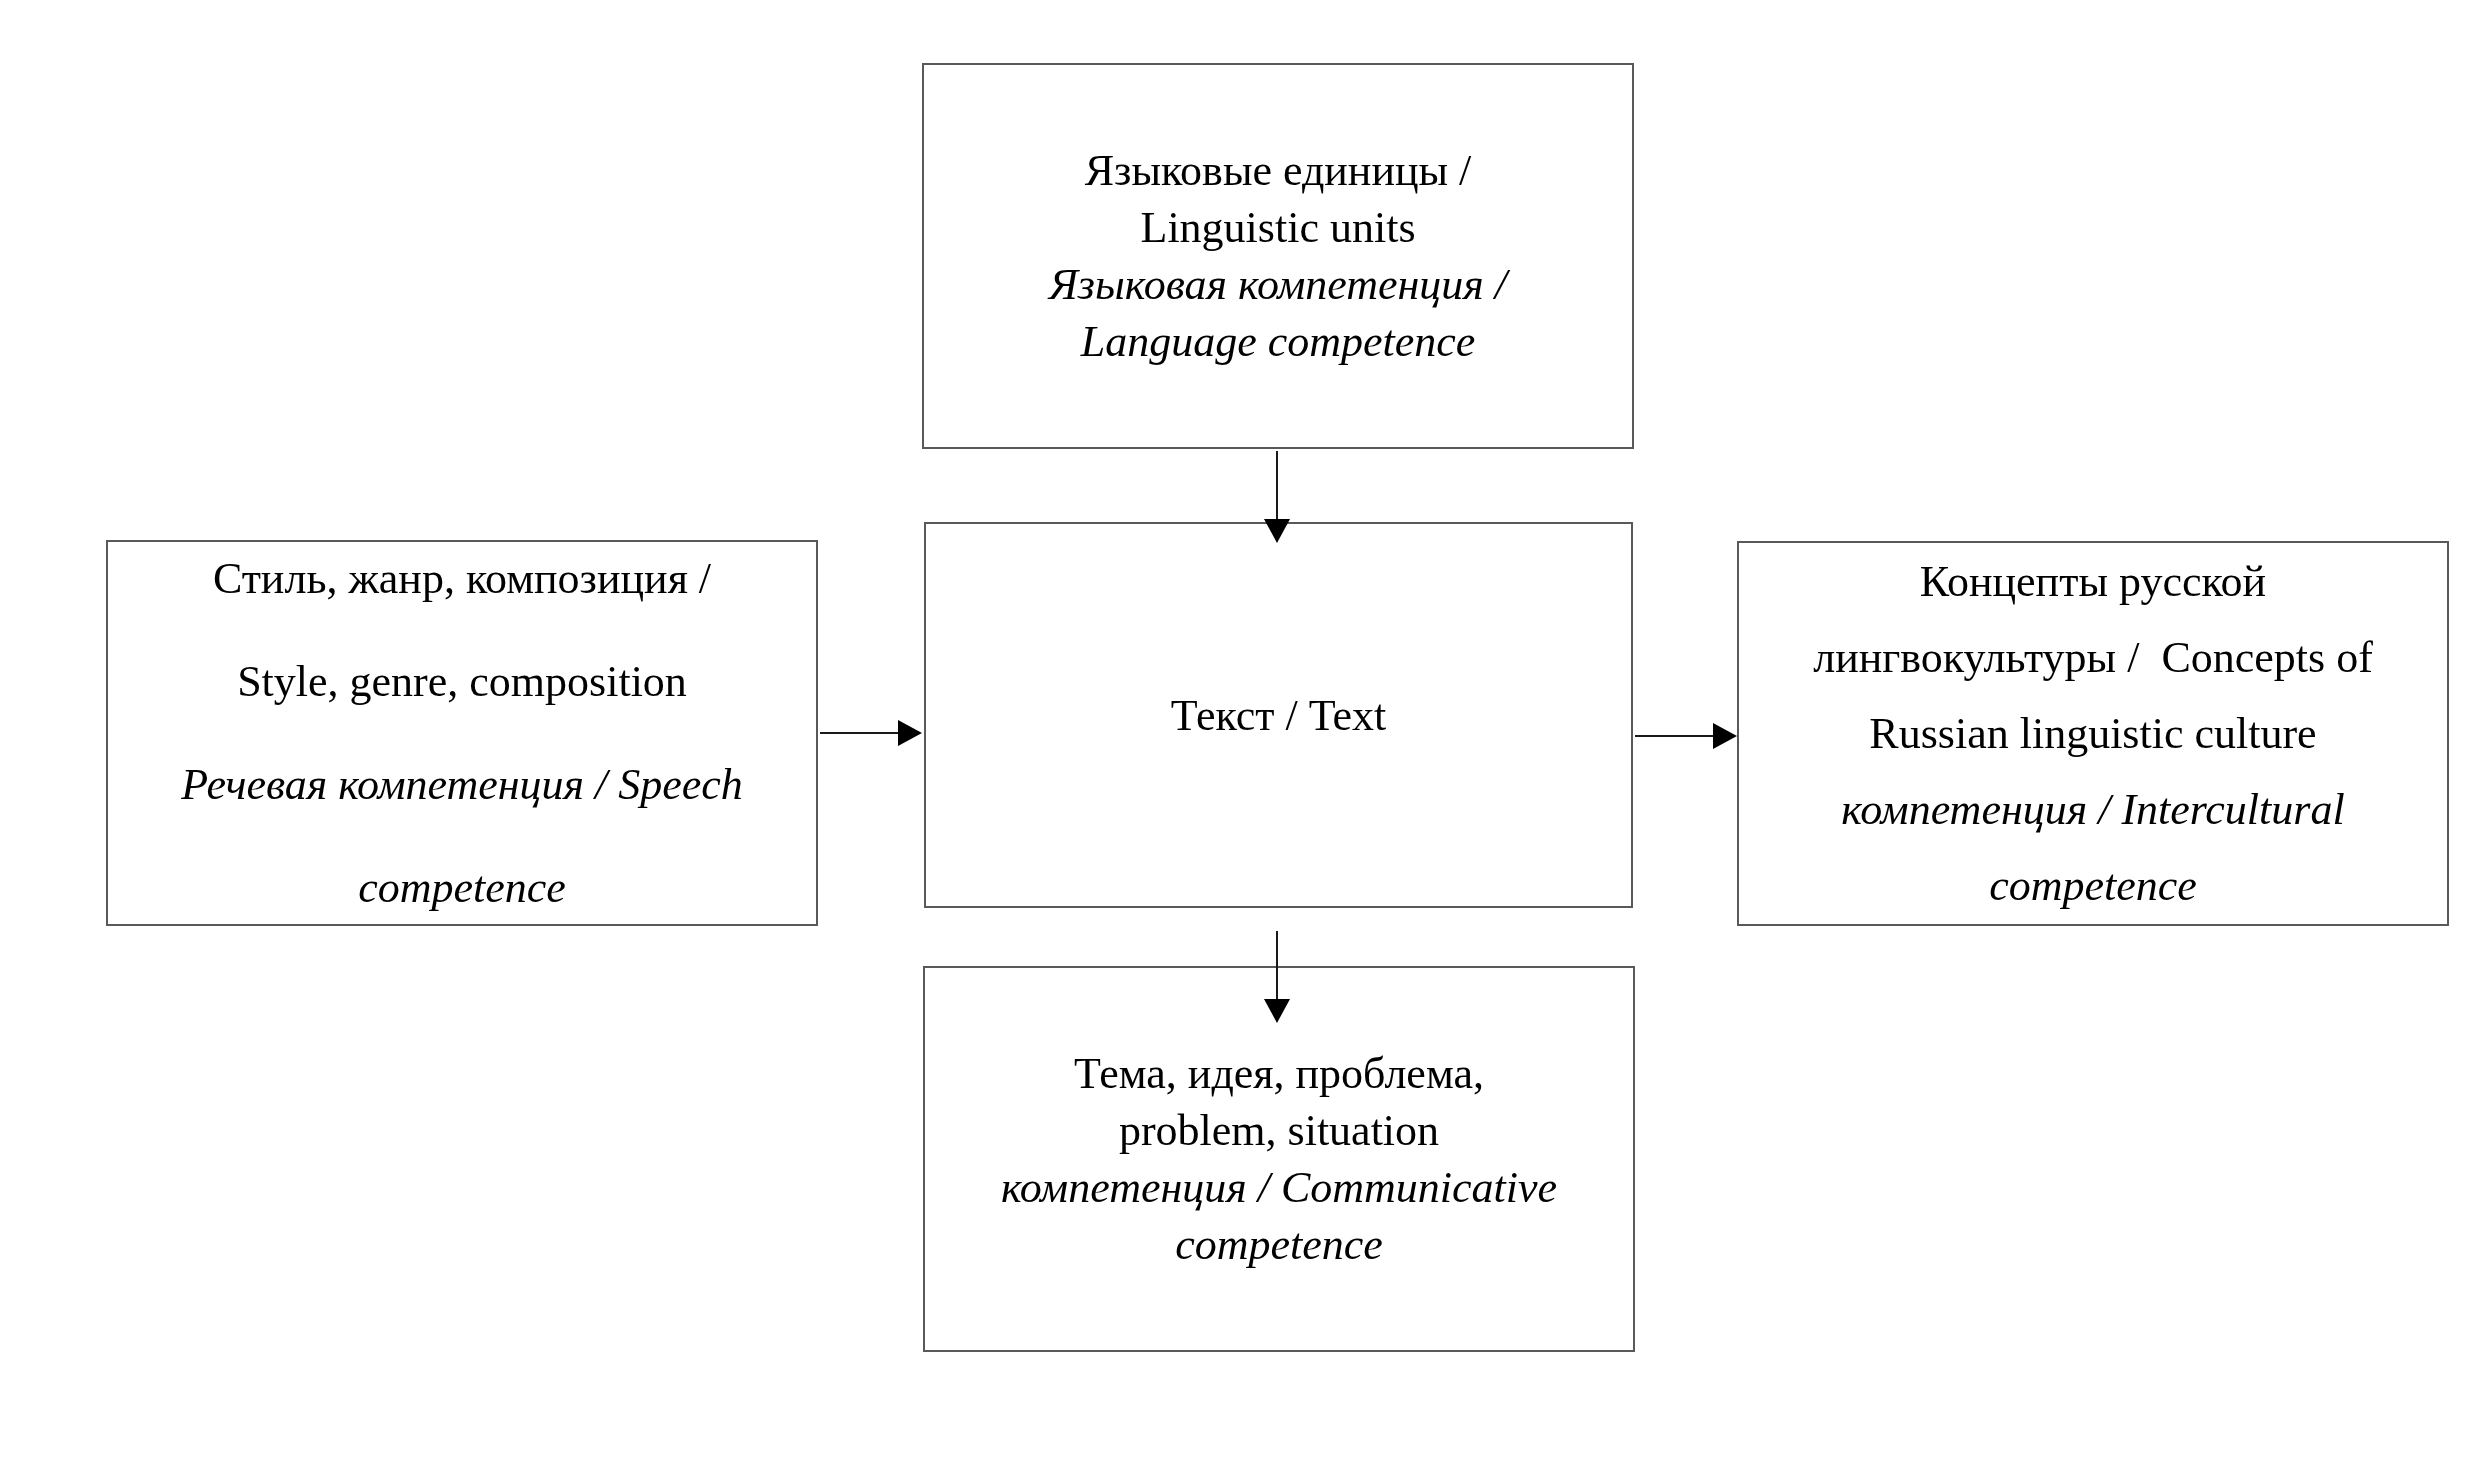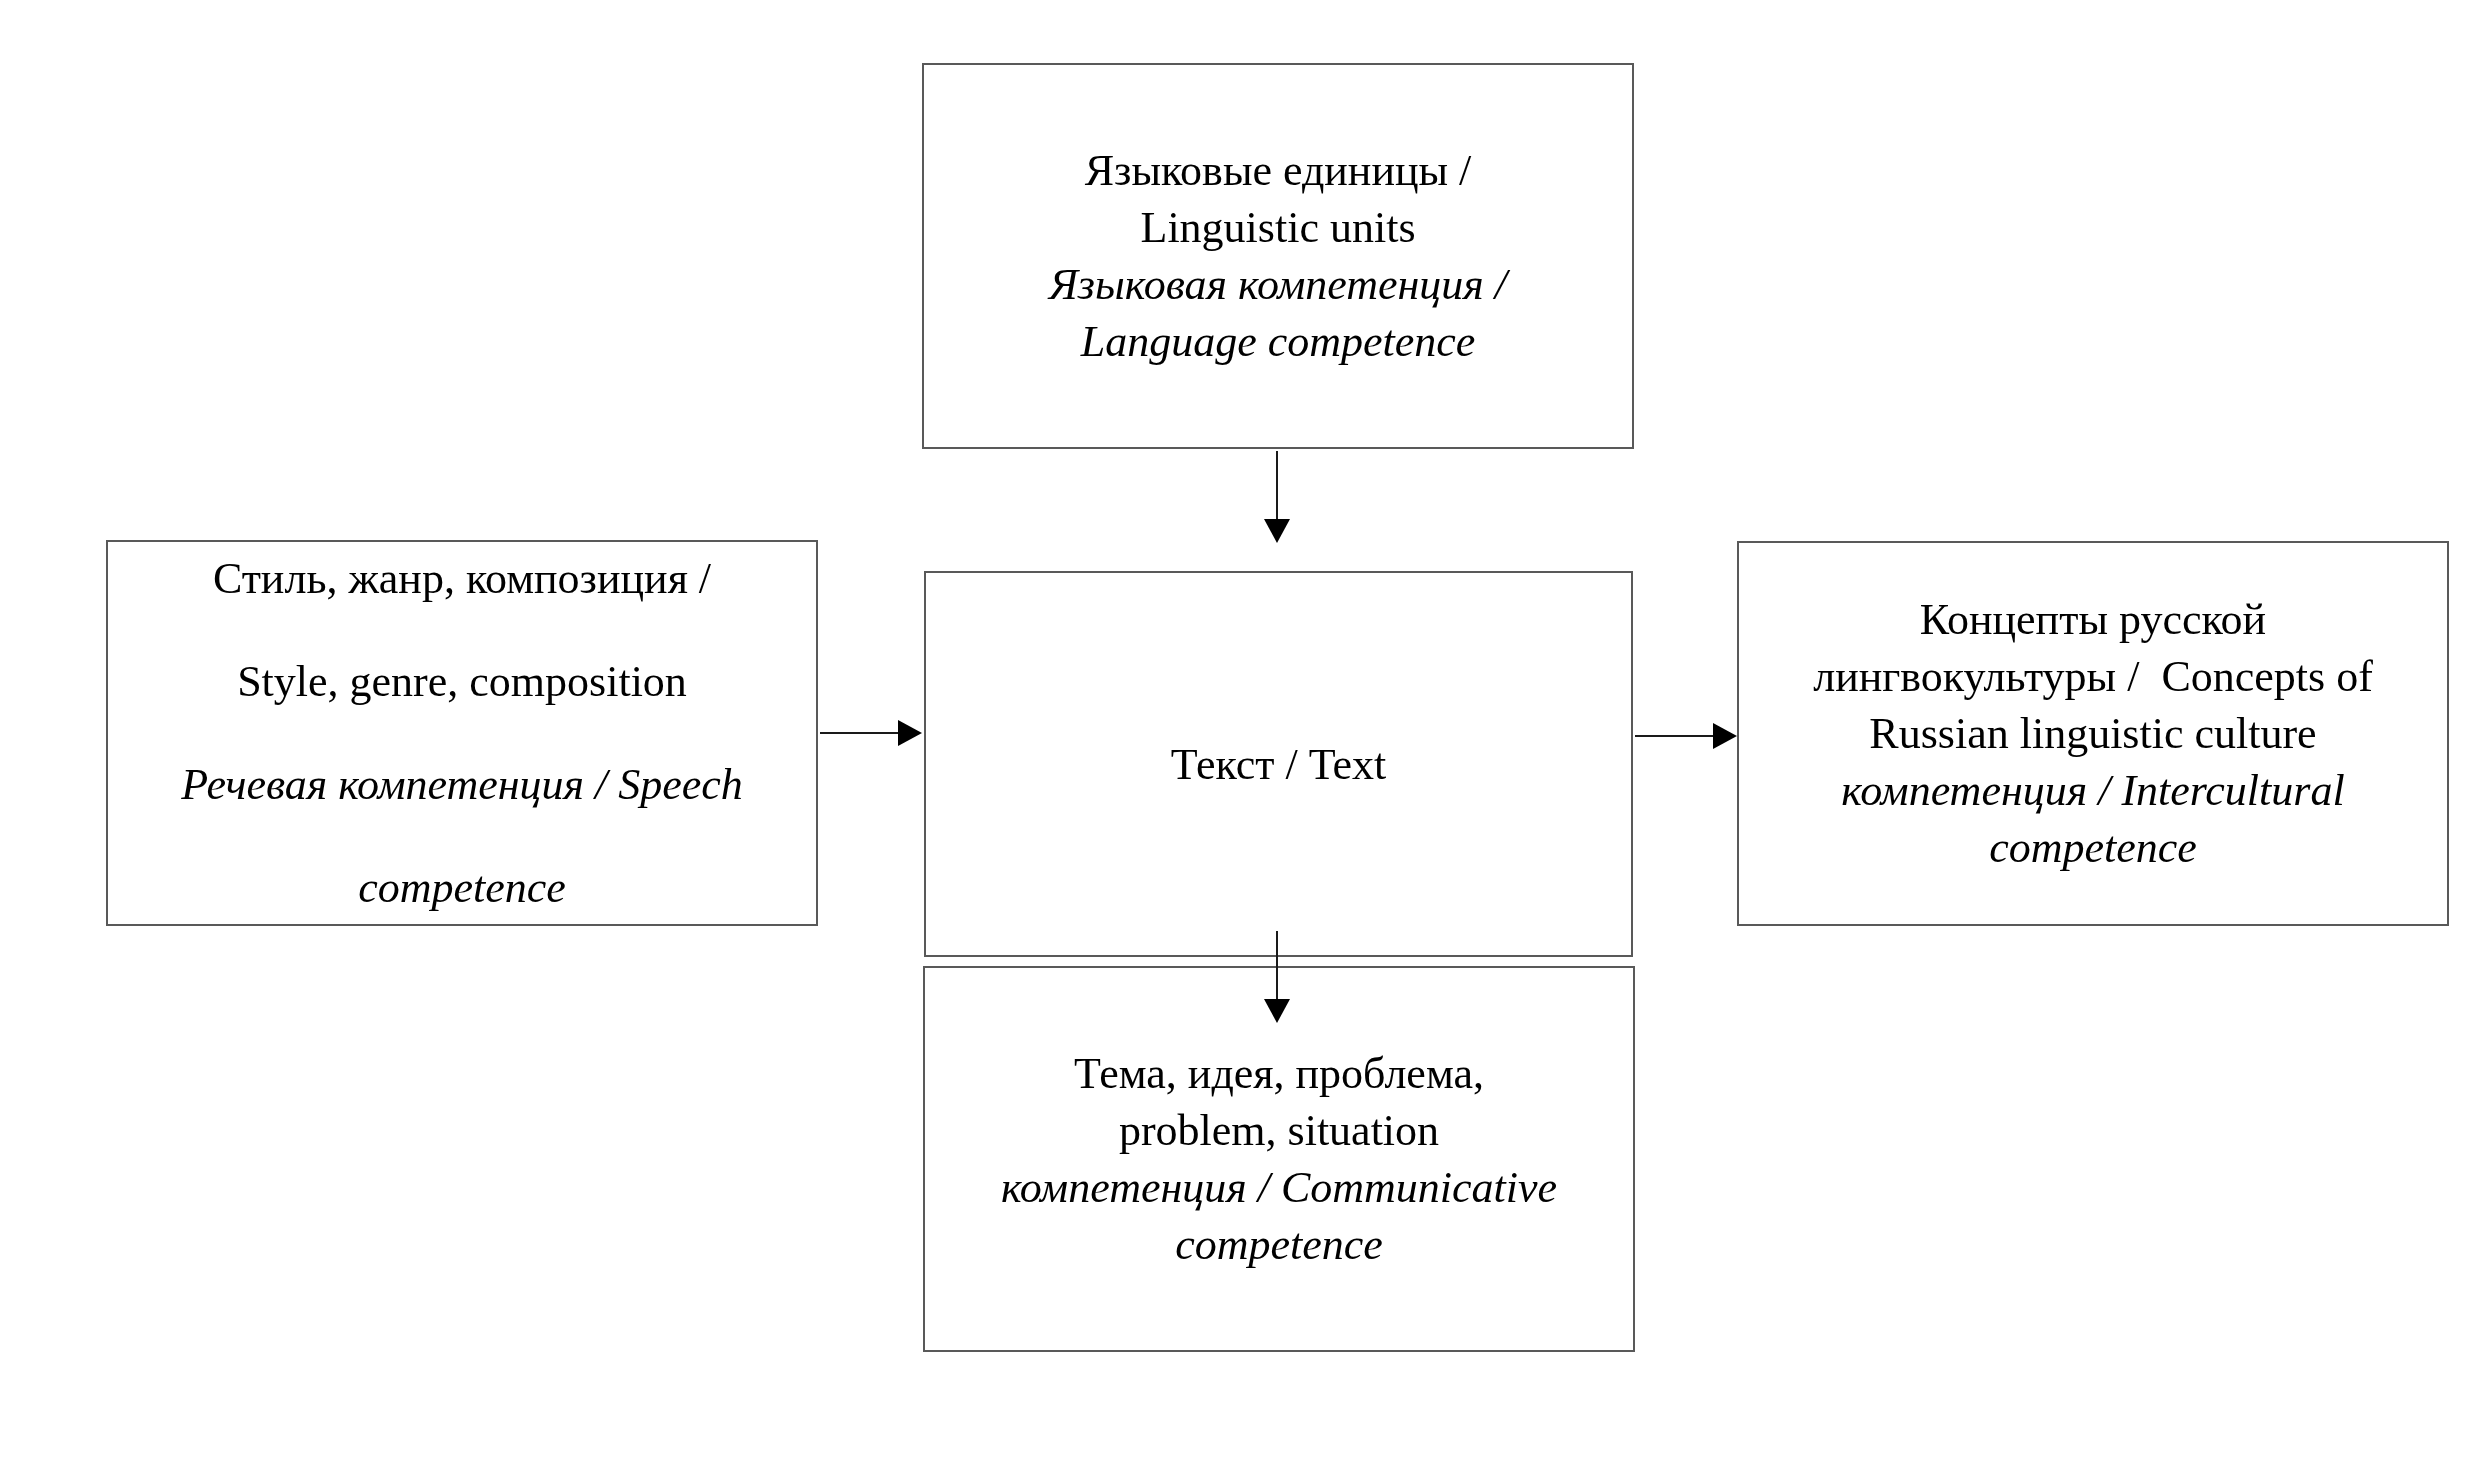--- a/index.html
+++ b/index.html
@@ -28,22 +28,22 @@
     text-align: center;
     font-size: 44px;
     line-height: 57px;
     padding: 8px 18px;
   }
   .line { white-space: nowrap; }
   .line.italic { font-style: italic; }
 
   .box-top    { left: 922px;  top: 63px;   width: 712px; height: 386px; }
   .box-left   { left: 106px;  top: 540px;  width: 712px; height: 386px; justify-content: space-between; }
-  .box-center { left: 924px;  top: 571px;  width: 709px; height: 386px; }
-  .box-right  { left: 1737px; top: 541px;  width: 712px; height: 385px; }
+  .box-center { left: 924px;  top: 522px;  width: 709px; height: 386px; }
+  .box-right  { left: 1737px; top: 541px;  width: 712px; height: 385px; gap: 19px; }
   .box-bottom { left: 923px;  top: 966px; width: 712px; height: 386px; }
 
   .shaft {
     position: absolute;
     background: #1a1a1a;
   }
   .head {
     position: absolute;
     width: 0;
     height: 0;

